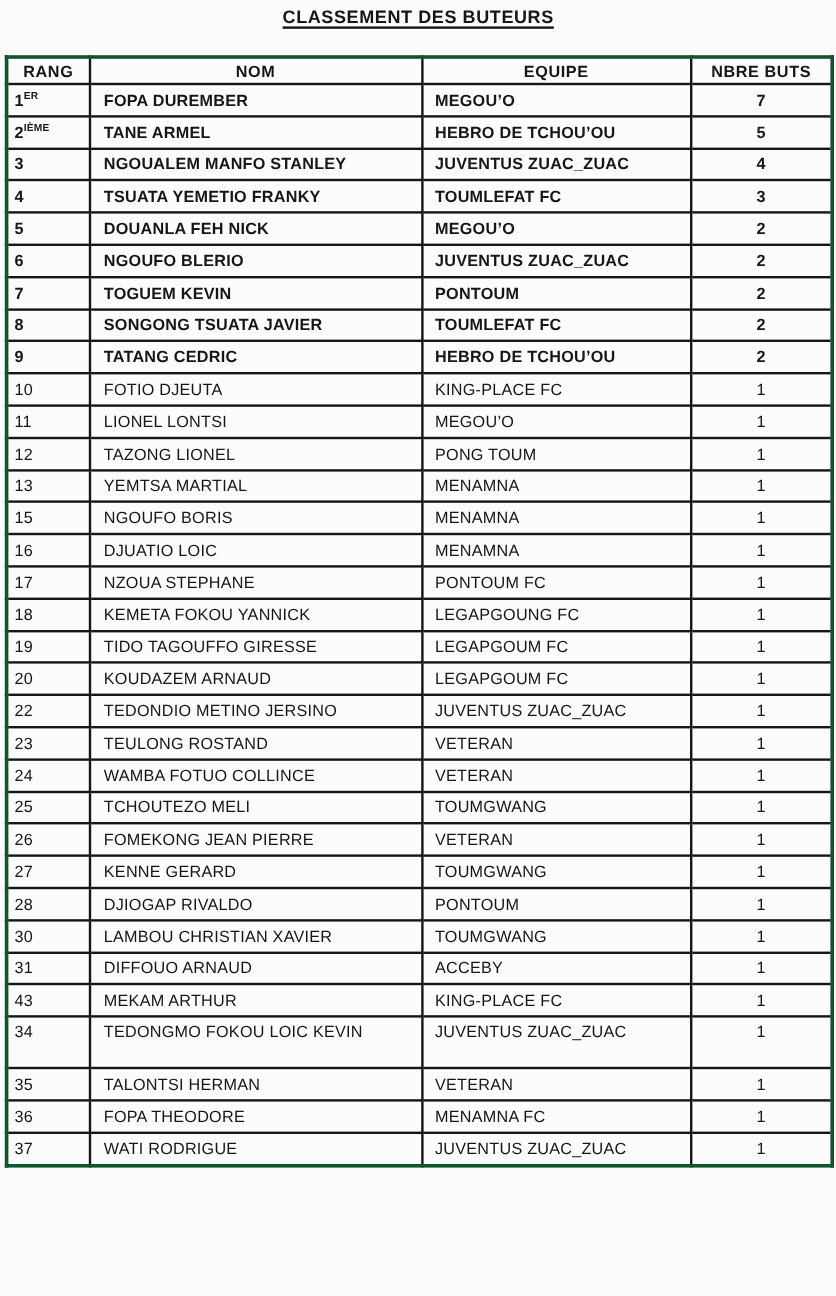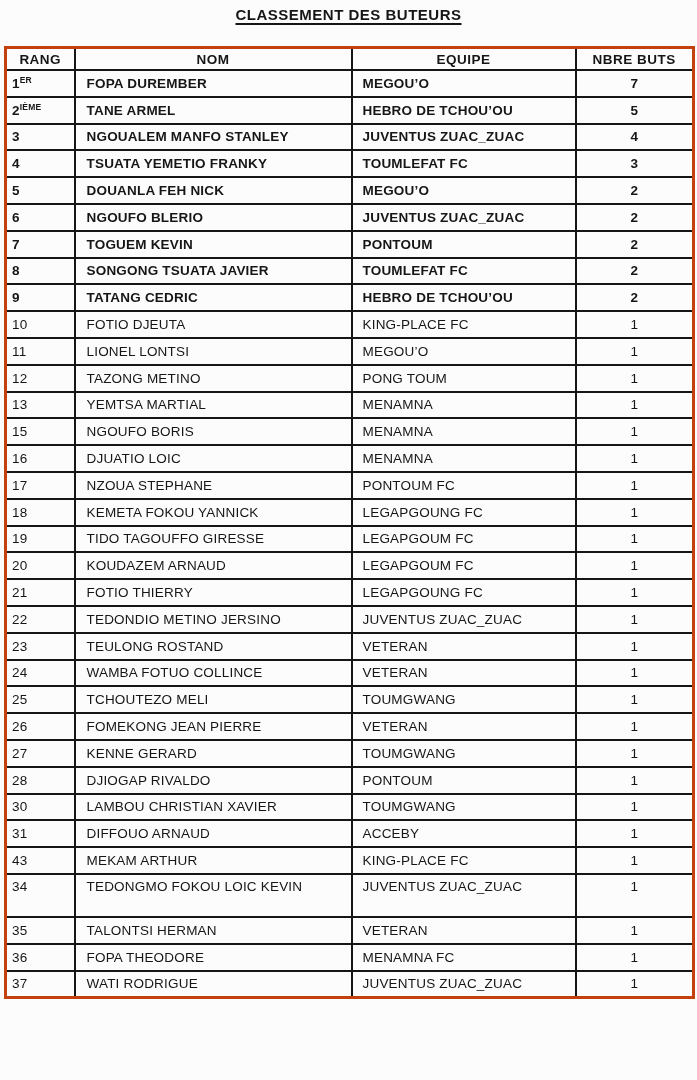--- a/index.html
+++ b/index.html
@@ -27,21 +27,21 @@
     text-underline-offset: 3px;
     text-decoration-thickness: 1.5px;
   }
   table.scorers {
     position: absolute;
     top: 46px;
     left: 4px;
     width: 688px;
     border-collapse: collapse;
     table-layout: fixed;
-    border: 3px solid #c2410c;
+    border: 3px solid #14532d;
   }
   th, td {
     border: 2px solid #161616;
     font-size: 13.5px;
     letter-spacing: 0.2px;
     padding: 0;
     overflow: hidden;
     white-space: nowrap;
   }
   th {
@@ -151,21 +151,21 @@
           <td class="col-goals">1</td>
         </tr>
         <tr>
           <td class="col-rank">11</td>
           <td class="col-name">LIONEL LONTSI</td>
           <td class="col-team">MEGOU’O</td>
           <td class="col-goals">1</td>
         </tr>
         <tr>
           <td class="col-rank">12</td>
-          <td class="col-name">TAZONG METINO</td>
+          <td class="col-name">TAZONG LIONEL</td>
           <td class="col-team">PONG TOUM</td>
           <td class="col-goals">1</td>
         </tr>
         <tr>
           <td class="col-rank">13</td>
           <td class="col-name">YEMTSA MARTIAL</td>
           <td class="col-team">MENAMNA</td>
           <td class="col-goals">1</td>
         </tr>
         <tr>
@@ -195,26 +195,20 @@
         <tr>
           <td class="col-rank">19</td>
           <td class="col-name">TIDO TAGOUFFO GIRESSE</td>
           <td class="col-team">LEGAPGOUM FC</td>
           <td class="col-goals">1</td>
         </tr>
         <tr>
           <td class="col-rank">20</td>
           <td class="col-name">KOUDAZEM ARNAUD</td>
           <td class="col-team">LEGAPGOUM FC</td>
-          <td class="col-goals">1</td>
-        </tr>
-        <tr>
-          <td class="col-rank">21</td>
-          <td class="col-name">FOTIO THIERRY</td>
-          <td class="col-team">LEGAPGOUNG FC</td>
           <td class="col-goals">1</td>
         </tr>
         <tr>
           <td class="col-rank">22</td>
           <td class="col-name">TEDONDIO METINO JERSINO</td>
           <td class="col-team">JUVENTUS ZUAC_ZUAC</td>
           <td class="col-goals">1</td>
         </tr>
         <tr>
           <td class="col-rank">23</td>

